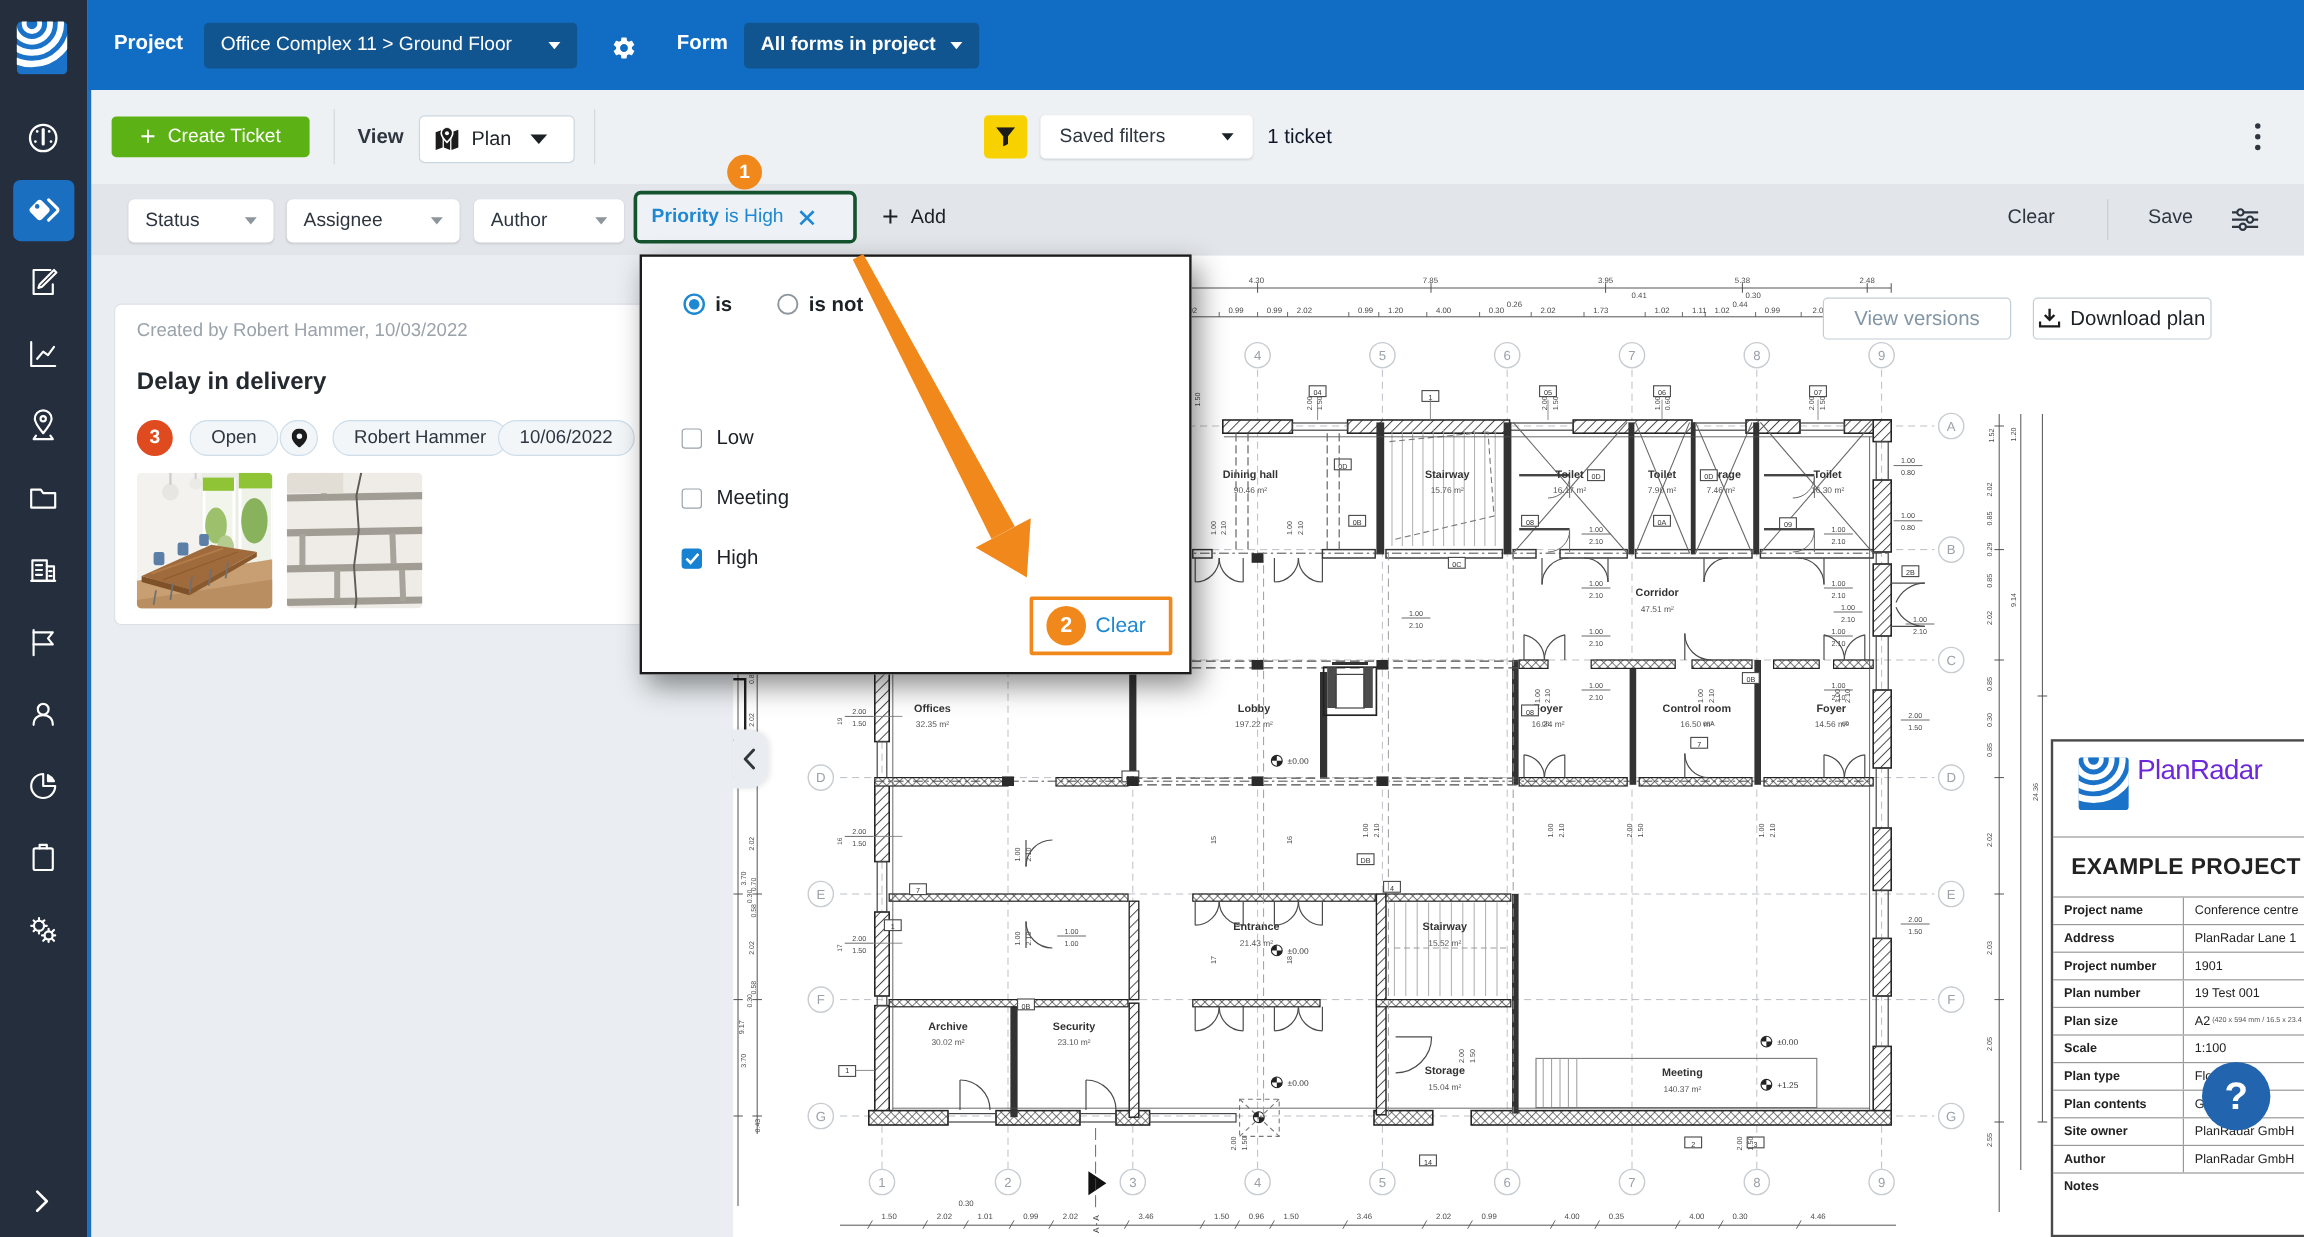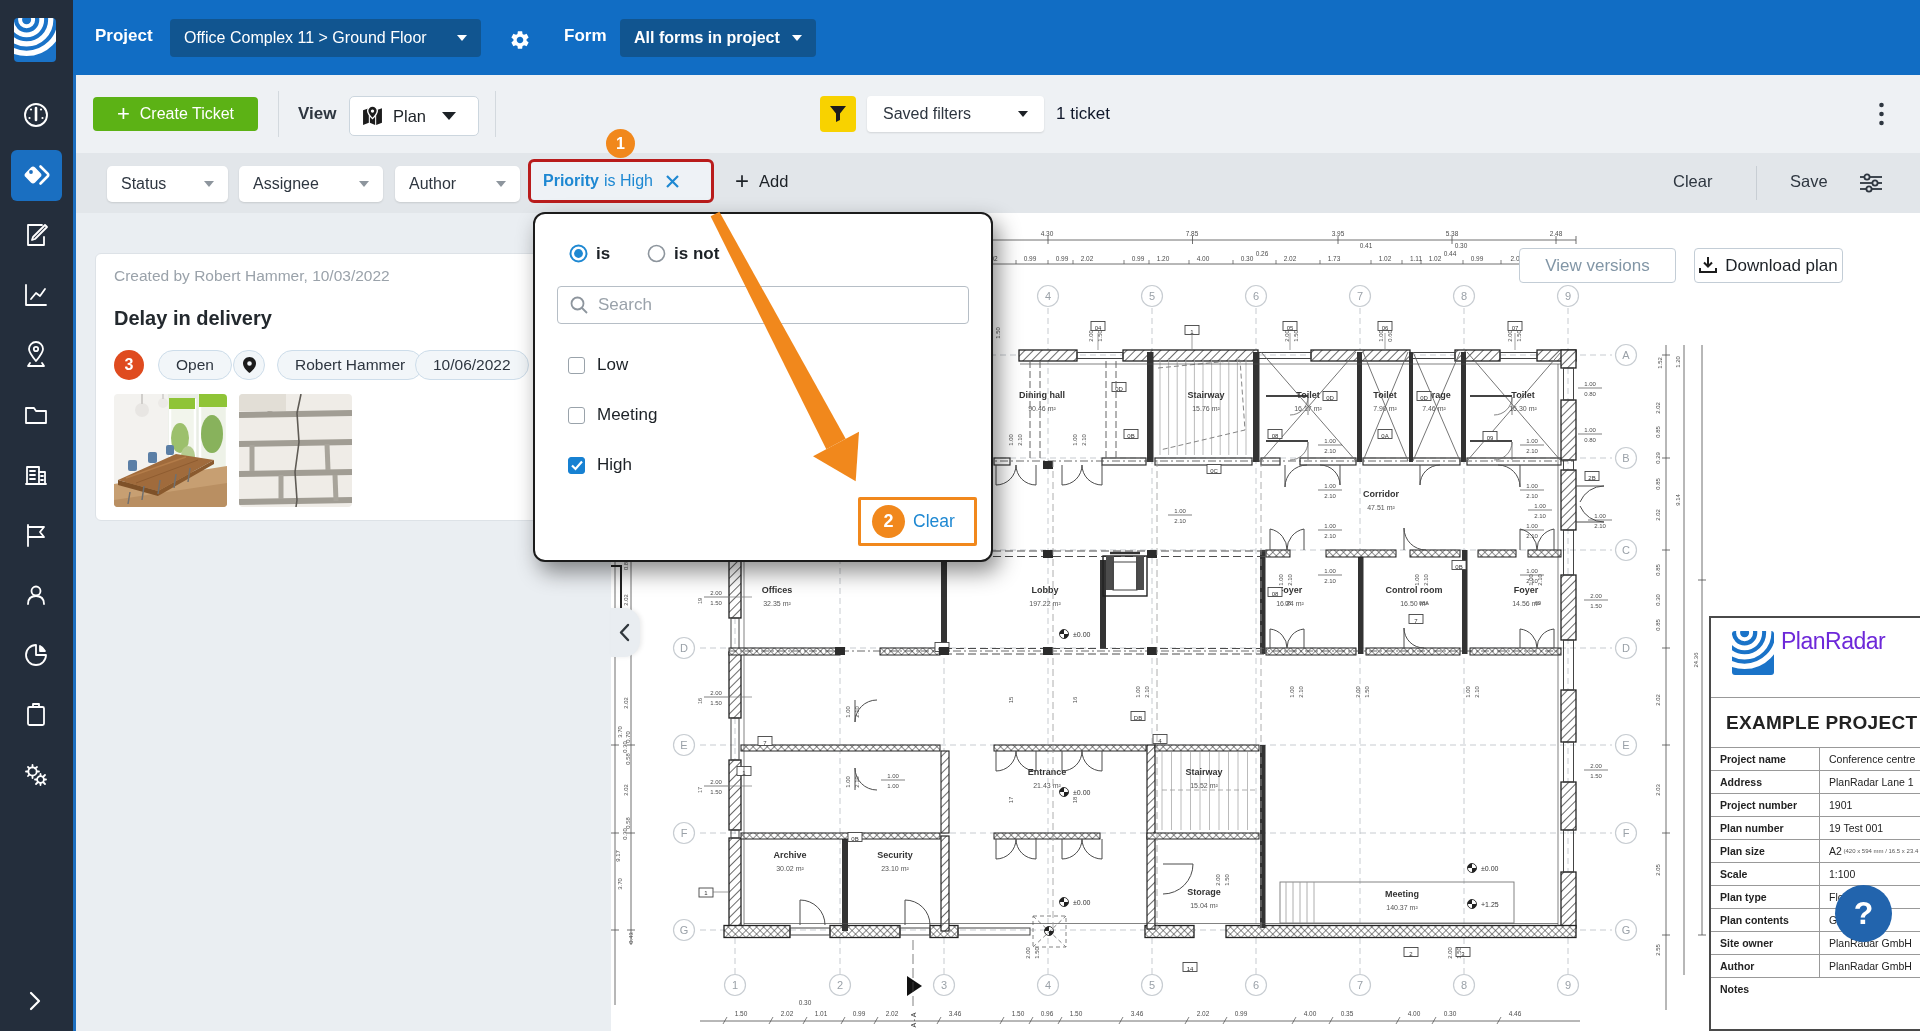--- a/index.html
+++ b/index.html
@@ -19,21 +19,21 @@
           border-top:6px solid #8d959d; margin-left:16px; }
 #listpanel { left:73px; top:213px; width:538px; height:818px; background:#eaeef2; z-index:5; }
 #card { position:absolute; left:22px; top:40px; width:498px; height:268px; background:#fff;
         border:1px solid #dde2e7; border-radius:6px; }
 #planarea { left:611px; top:213px; width:1309px; height:818px; background:#fff; z-index:1; }
 #collapse { left:611px; top:608px; width:29px; height:49px; background:#e9edf1;
             border-radius:0 16px 16px 0; z-index:6; box-shadow:2px 0 4px rgba(0,0,0,0.08); }
 .btnw { position:absolute; background:#fff; border:1px solid #c3cdd6; border-radius:4px;
         display:flex; align-items:center; justify-content:center; font-size:17px; }
 #popup { left:533px; top:212px; width:460px; height:350px; background:#fff; border:2px solid #1b1b1b;
-         border-radius:12px; z-index:40; box-shadow:6px 10px 22px rgba(0,0,0,0.45); }
+         border-radius:0; z-index:40; box-shadow:6px 10px 22px rgba(0,0,0,0.45); }
 .cb { position:absolute; width:17px; height:17px; border:1.6px solid #9aa3ab; border-radius:3px; background:#fff; }
 #titleblock { left:1709px; top:616px; width:222px; height:415px; background:#fff;
               border:2px solid #4a4a4a; z-index:2; font-size:11px; color:#222; }
 .trow { display:flex; border-top:1px solid #999; height:23px; align-items:center; }
 .trow .l { width:108px; padding-left:9px; font-weight:bold; font-size:10.5px; }
 .trow .v { border-left:1px solid #999; padding-left:9px; height:100%; display:flex; align-items:center; font-size:10.5px; flex:1; }
 #help { left:1835px; top:885px; width:57px; height:57px; border-radius:50%; background:#2264ad;
         color:#fff; font-size:32px; font-weight:bold; display:flex; align-items:center;
         justify-content:center; z-index:50; }
 .obadge { position:absolute; background:#f1881c; color:#fff; border-radius:50%; display:flex;
@@ -830,21 +830,21 @@
       <circle cx="2.5" cy="3" r="2.3" fill="#2e3640"></circle>
       <circle cx="2.5" cy="12" r="2.3" fill="#2e3640"></circle>
       <circle cx="2.5" cy="21" r="2.3" fill="#2e3640"></circle>
     </svg>
 </div>
 
 <div class="abs" id="filterbar">
   <div class="pill" style="left:34px;width:121px;justify-content:space-between">Status<span class="pcaret"></span></div>
   <div class="pill" style="left:166px;width:144px;justify-content:space-between">Assignee<span class="pcaret"></span></div>
   <div class="pill" style="left:322px;width:125px;justify-content:space-between">Author<span class="pcaret"></span></div>
-  <div style="position:absolute;left:455px;top:6px;width:186px;height:44px;border:3px solid #b91c1c;border-radius:6px;background:#eef2f6;display:flex;align-items:center;padding:0 12px">
+  <div style="position:absolute;left:455px;top:6px;width:186px;height:44px;border:3px solid #14532d;border-radius:6px;background:#eef2f6;display:flex;align-items:center;padding:0 12px">
     <span style="font-size:16px;font-weight:bold;color:#1e88d2">Priority</span>
     <span style="font-size:16px;color:#1e88d2;margin-left:5px">is High</span>
     <svg width="13" height="13" style="margin-left:13px">
         <path d="M1 1 L12 12 M12 1 L1 12" stroke="#1e88d2" stroke-width="2.2"></path>
       </svg>
   </div>
   <div style="position:absolute;left:662px;top:17px;display:flex;align-items:center;color:#1c2126">
     <span style="font-size:24px;font-weight:300;line-height:22px">+</span>
     <span style="font-size:16.5px;margin-left:10px">Add</span>
   </div>
@@ -1028,27 +1028,20 @@
 <div class="abs" id="popup">
   <svg style="position:absolute;left:34px;top:30px" width="19" height="19">
       <circle cx="9.5" cy="9.5" r="8" fill="none" stroke="#1e88d2" stroke-width="2"></circle>
       <circle cx="9.5" cy="9.5" r="4.4" fill="#1e88d2"></circle>
     </svg>
   <div style="position:absolute;left:61px;top:30px;font-size:17px;font-weight:bold;color:#1c2126">is</div>
   <svg style="position:absolute;left:112px;top:30px" width="19" height="19">
       <circle cx="9.5" cy="9.5" r="8" fill="none" stroke="#8d959d" stroke-width="1.6"></circle>
     </svg>
   <div style="position:absolute;left:139px;top:30px;font-size:17px;font-weight:bold;color:#1c2126">is not</div>
-  <div style="position:absolute;left:22px;top:72px;width:412px;height:38px;border:1px solid #b6bec6;border-radius:4px;display:flex;align-items:center;padding:0 12px">
-    <svg width="18" height="18" viewBox="0 0 18 18">
-        <circle cx="7.5" cy="7.5" r="6" fill="none" stroke="#8d959d" stroke-width="1.8"></circle>
-        <line x1="12" y1="12" x2="17" y2="17" stroke="#8d959d" stroke-width="1.8"></line>
-      </svg>
-    <span style="font-size:17px;color:#9aa2aa;margin-left:10px">Search</span>
-  </div>
   <div class="cb" style="left:33px;top:143px"></div>
   <div style="position:absolute;left:62px;top:141px;font-size:17px;color:#1c2126">Low</div>
   <div class="cb" style="left:33px;top:193px"></div>
   <div style="position:absolute;left:62px;top:191px;font-size:17px;color:#1c2126">Meeting</div>
   <div class="cb" style="left:33px;top:243px;background:#1781d2;border-color:#1781d2"></div>
   <svg style="position:absolute;left:36px;top:246px" width="12" height="11">
       <path d="M1 5.5 L4.5 9 L11 1.5" stroke="#fff" stroke-width="2.2" fill="none"></path>
     </svg>
   <div style="position:absolute;left:62px;top:241px;font-size:17px;color:#1c2126">High</div>
   <div style="position:absolute;left:323px;top:283px;width:119px;height:49px;border:3px solid #f1881c;border-radius:2px"></div>

